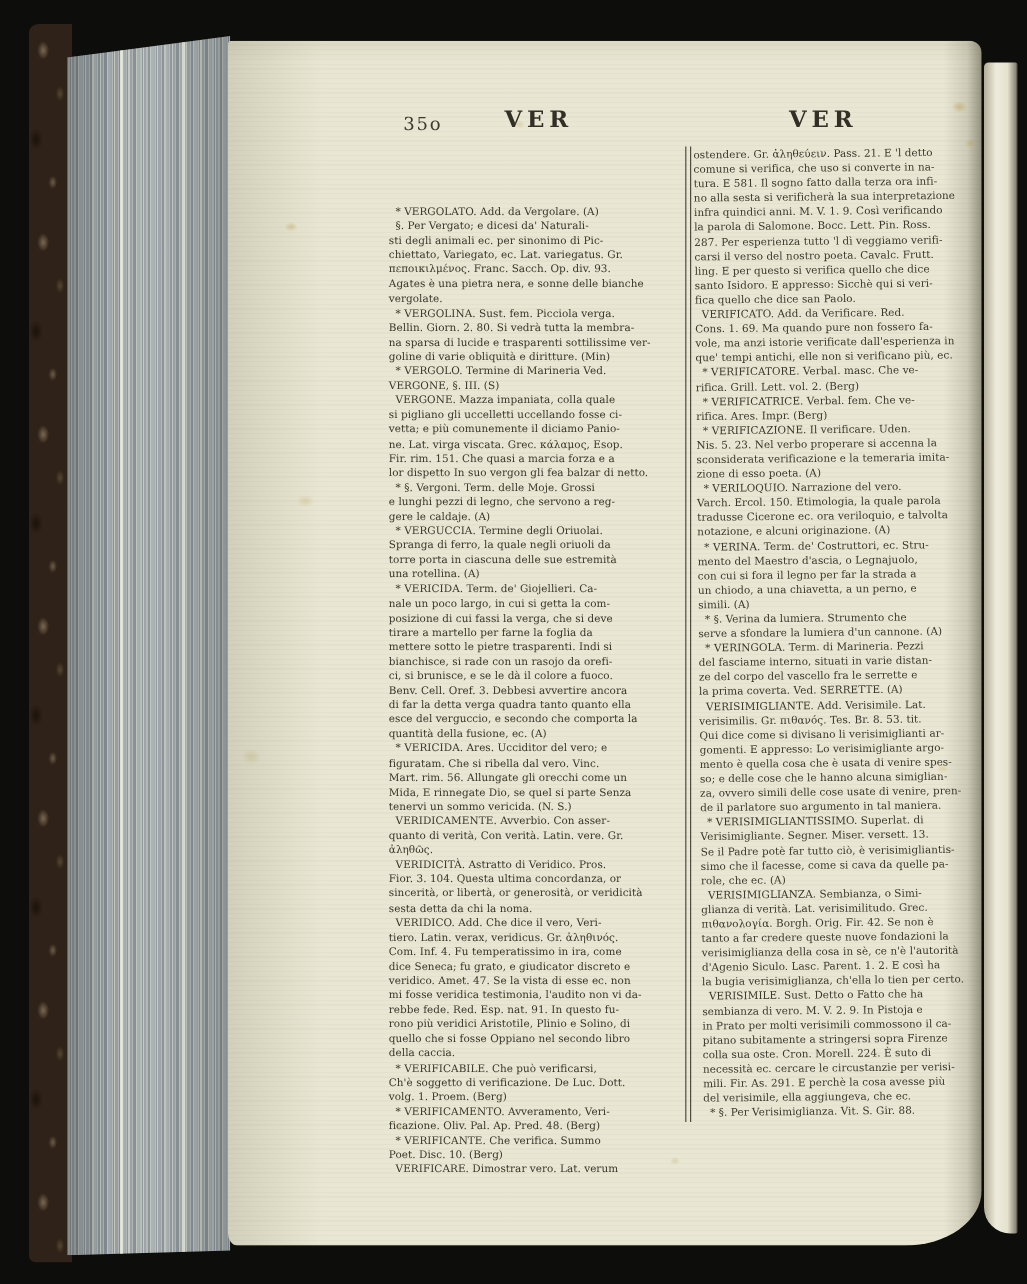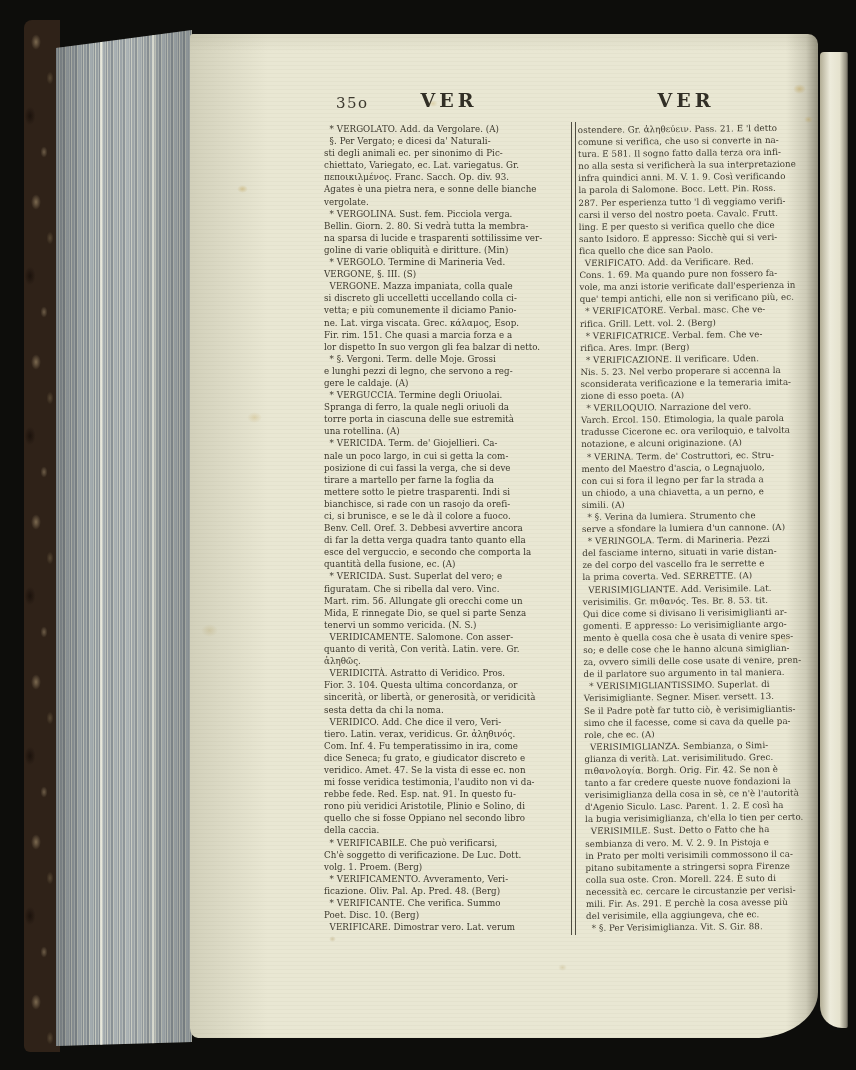--- a/index.html
+++ b/index.html
@@ -58,21 +58,21 @@
   .head-left  { left:401px; }
   .head-right { left:638px; }
   .divider {
     position:absolute; left:571px; top:122px; width:3px; height:813px;
     border-left:1.5px solid rgba(52,49,40,.85);
     border-right:1.5px solid rgba(52,49,40,.85);
   }
   .col { position:absolute; top:123px; font-size:8.7px; line-height:12.1px;
     color:#3a362b; letter-spacing:.05px; }
   .col .line { white-space:pre; height:12.1px; }
-  .col-left  { left:324px; width:248px; }
+  .col-left  { left:324px; width:248px;margin-top:48px; }
   .col-right { left:582px; width:236px; transform:rotate(-0.6deg); transform-origin:40% 50%; }
   
   .spot { position:absolute; border-radius:50%; pointer-events:none; }
   .s1 { left:237px; top:185px; width:11px; height:8px;  background:radial-gradient(rgba(185,148,58,.38), transparent 70%); }
   .s2 { left:247px; top:412px; width:15px; height:11px; background:radial-gradient(rgba(185,148,58,.24), transparent 70%); }
   .s3 { left:201px; top:624px; width:17px; height:13px; background:radial-gradient(rgba(168,138,58,.20), transparent 70%); }
   .s4 { left:793px; top:84px;  width:13px; height:10px; background:radial-gradient(rgba(185,148,58,.42), transparent 70%); }
   .s5 { left:804px; top:116px; width:9px;  height:7px;  background:radial-gradient(rgba(185,148,58,.32), transparent 70%); }
   .s6 { left:780px; top:636px; width:11px; height:9px;  background:radial-gradient(rgba(185,148,58,.26), transparent 70%); }
   .s7 { left:329px; top:936px; width:7px;  height:6px;  background:radial-gradient(rgba(150,120,50,.28), transparent 70%); }
@@ -103,21 +103,21 @@
       <div class="line">πεποικιλμένος. Franc. Sacch. Op. div. 93.</div>
       <div class="line">Agates è una pietra nera, e sonne delle bianche</div>
       <div class="line">vergolate.</div>
       <div class="line">  * VERGOLINA. Sust. fem. Picciola verga.</div>
       <div class="line">Bellin. Giorn. 2. 80. Si vedrà tutta la membra-</div>
       <div class="line">na sparsa di lucide e trasparenti sottilissime ver-</div>
       <div class="line">goline di varie obliquità e diritture. (Min)</div>
       <div class="line">  * VERGOLO. Termine di Marineria Ved.</div>
       <div class="line">VERGONE, §. III. (S)</div>
       <div class="line">  VERGONE. Mazza impaniata, colla quale</div>
-      <div class="line">si discreto gli uccelletti uccellando colla ci-</div>
+      <div class="line">si pigliano gli uccelletti uccellando fosse ci-</div>
       <div class="line">vetta; e più comunemente il diciamo Panio-</div>
       <div class="line">ne. Lat. virga viscata. Grec. κάλαμος, Esop.</div>
       <div class="line">Fir. rim. 151. Che quasi a marcia forza e a</div>
       <div class="line">lor dispetto In suo vergon gli fea balzar di netto.</div>
       <div class="line">  * §. Vergoni. Term. delle Moje. Grossi</div>
       <div class="line">e lunghi pezzi di legno, che servono a reg-</div>
       <div class="line">gere le caldaje. (A)</div>
       <div class="line">  * VERGUCCIA. Termine degli Oriuolai.</div>
       <div class="line">Spranga di ferro, la quale negli oriuoli da</div>
       <div class="line">torre porta in ciascuna delle sue estremità</div>
@@ -126,26 +126,26 @@
       <div class="line">nale un poco largo, in cui si getta la com-</div>
       <div class="line">posizione di cui fassi la verga, che si deve</div>
       <div class="line">tirare a martello per farne la foglia da</div>
       <div class="line">mettere sotto le pietre trasparenti. Indi si</div>
       <div class="line">bianchisce, si rade con un rasojo da orefi-</div>
       <div class="line">ci, si brunisce, e se le dà il colore a fuoco.</div>
       <div class="line">Benv. Cell. Oref. 3. Debbesi avvertire ancora</div>
       <div class="line">di far la detta verga quadra tanto quanto ella</div>
       <div class="line">esce del verguccio, e secondo che comporta la</div>
       <div class="line">quantità della fusione, ec. (A)</div>
-      <div class="line">  * VERICIDA. Sust. Superlat del vero; e</div>
+      <div class="line">  * VERICIDA. Ares. Ucciditor del vero; e</div>
       <div class="line">figuratam. Che si ribella dal vero. Vinc.</div>
       <div class="line">Mart. rim. 56. Allungate gli orecchi come un</div>
       <div class="line">Mida, E rinnegate Dio, se quel si parte Senza</div>
       <div class="line">tenervi un sommo vericida. (N. S.)</div>
-      <div class="line">  VERIDICAMENTE. Salomone. Con asser-</div>
+      <div class="line">  VERIDICAMENTE. Avverbio. Con asser-</div>
       <div class="line">quanto di verità, Con verità. Latin. vere. Gr.</div>
       <div class="line">ἀληθῶς.</div>
       <div class="line">  VERIDICITÀ. Astratto di Veridico. Pros.</div>
       <div class="line">Fior. 3. 104. Questa ultima concordanza, or</div>
       <div class="line">sincerità, or libertà, or generosità, or veridicità</div>
       <div class="line">sesta detta da chi la noma.</div>
       <div class="line">  VERIDICO. Add. Che dice il vero, Veri-</div>
       <div class="line">tiero. Latin. verax, veridicus. Gr. ἀληθινός.</div>
       <div class="line">Com. Inf. 4. Fu temperatissimo in ira, come</div>
       <div class="line">dice Seneca; fu grato, e giudicator discreto e</div>

